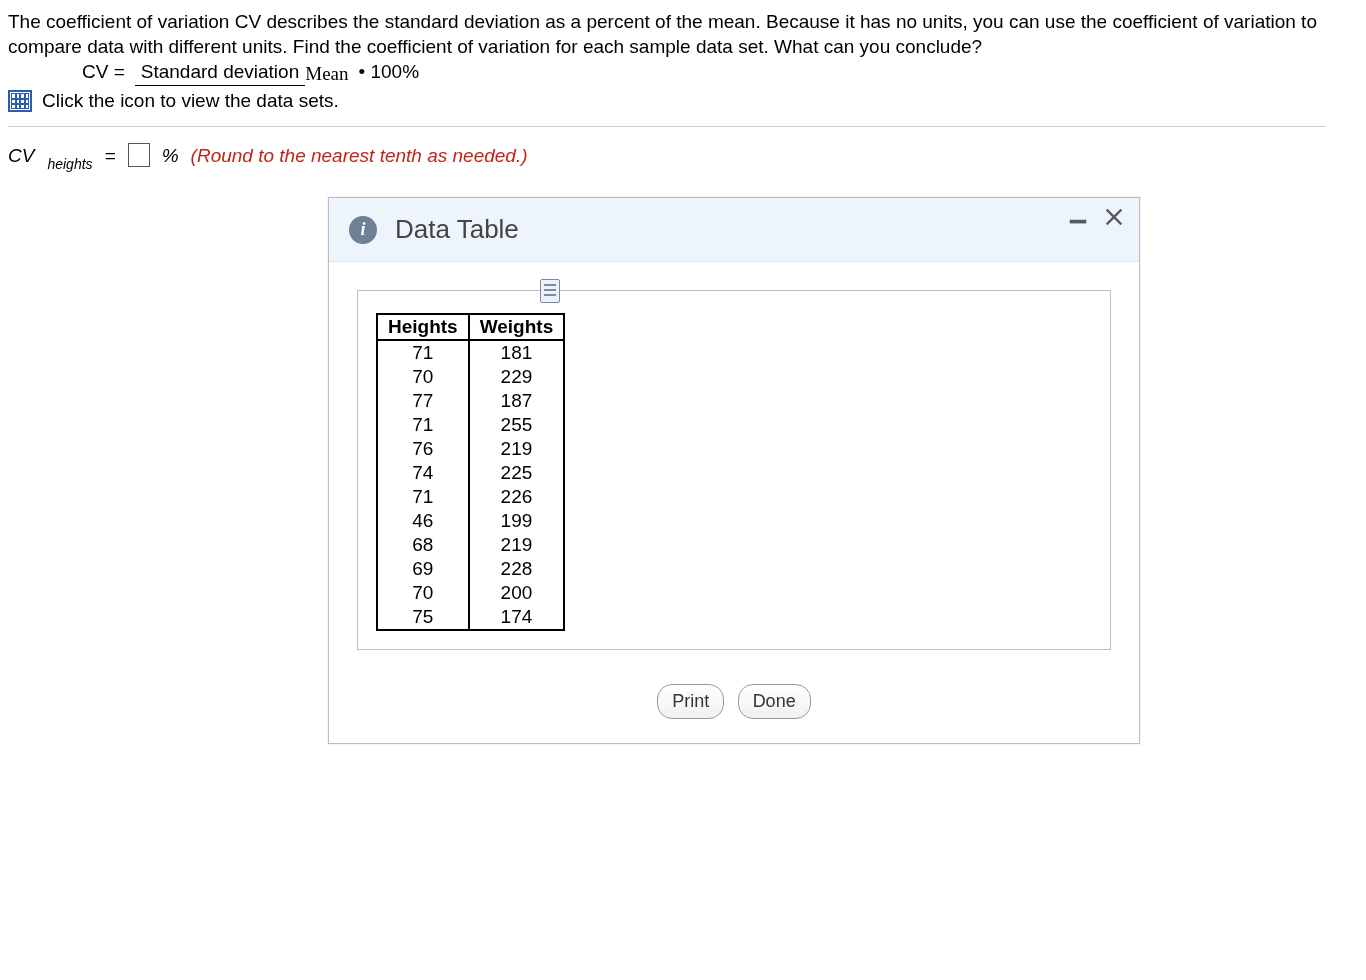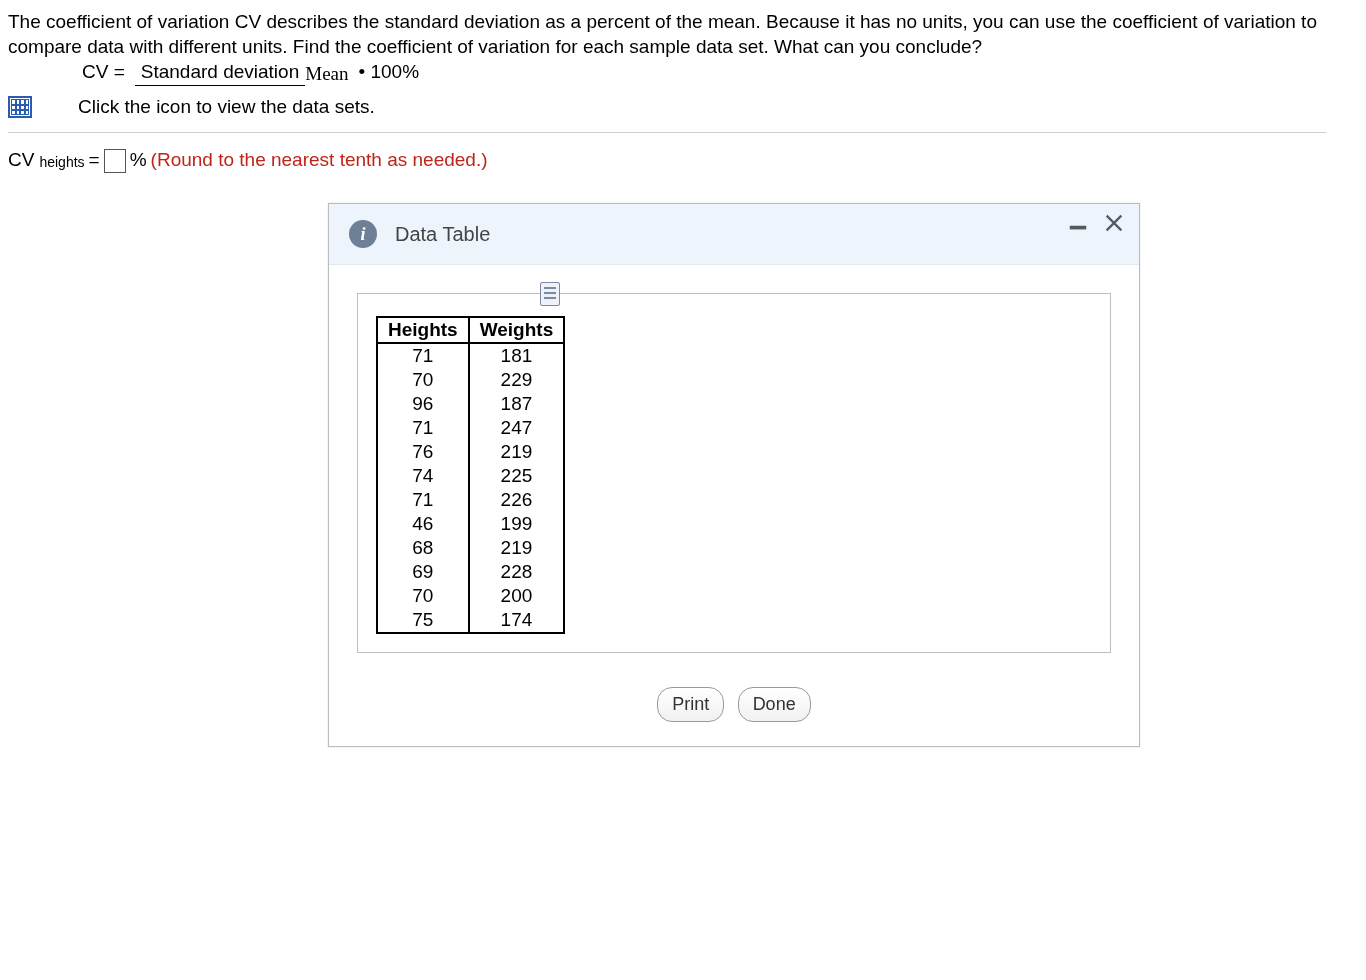--- a/index.html
+++ b/index.html
@@ -38,22 +38,21 @@
   .formula .denom {
     padding-top: 1px;
     font-family: Liberation Serif, serif;
   }
   .formula .tail {
     margin-left: 6px;
   }
   .icon-link-row {
     display: flex;
     align-items: center;
-    margin-top: 10px;
-    gap: 36px;
+    margin-top: 4px;
   }
   .table-icon {
     width: 24px;
     height: 22px;
     border: 2px solid #2a5db0;
     margin-right: 10px;
     display: grid;
     grid-template-columns: repeat(4, 1fr);
     grid-template-rows: repeat(3, 1fr);
     padding: 1px;
@@ -62,23 +61,24 @@
   .table-icon .cell {
     border: 1px solid #2a5db0;
   }
   hr.sep {
     border: none;
     border-top: 1px solid #ccc;
     margin: 14px 0 16px 0;
   }
   .answer-line {
     display: flex;
-    align-items: flex-start;
-    gap: 4px;
+    align-items: flex-end;
+    gap: 12px;
     margin-bottom: 30px;
+    font-style: italic;
   }
   .answer-line .sub {
     font-size: 14px;
     position: relative;
     top: 5px;
     margin-left: 1px;
   }
   .answer-input {
     width: 20px;
     height: 22px;
@@ -114,21 +114,21 @@
     font-weight: bold;
     font-family: Georgia, serif;
     font-style: italic;
     display: flex;
     align-items: center;
     justify-content: center;
     margin-right: 18px;
     font-size: 18px;
   }
   .dialog-header .title {
-    font-size: 20px;
+    font-size: 26px;
     color: #444;
   }
   .dialog-header .controls {
     position: absolute;
     right: 14px;
     top: 8px;
     display: flex;
     gap: 14px;
   }
   .dialog-header .controls .ctrl {
@@ -279,26 +279,26 @@
           <tbody id="tbody">
               <tr>
                 <td>71</td>
                 <td>181</td>
               </tr>
               <tr>
                 <td>70</td>
                 <td>229</td>
               </tr>
               <tr>
-                <td>96</td>
+                <td>77</td>
                 <td>187</td>
               </tr>
               <tr>
                 <td>71</td>
-                <td>247</td>
+                <td>255</td>
               </tr>
               <tr>
                 <td>76</td>
                 <td>219</td>
               </tr>
               <tr>
                 <td>74</td>
                 <td>225</td>
               </tr>
               <tr>

